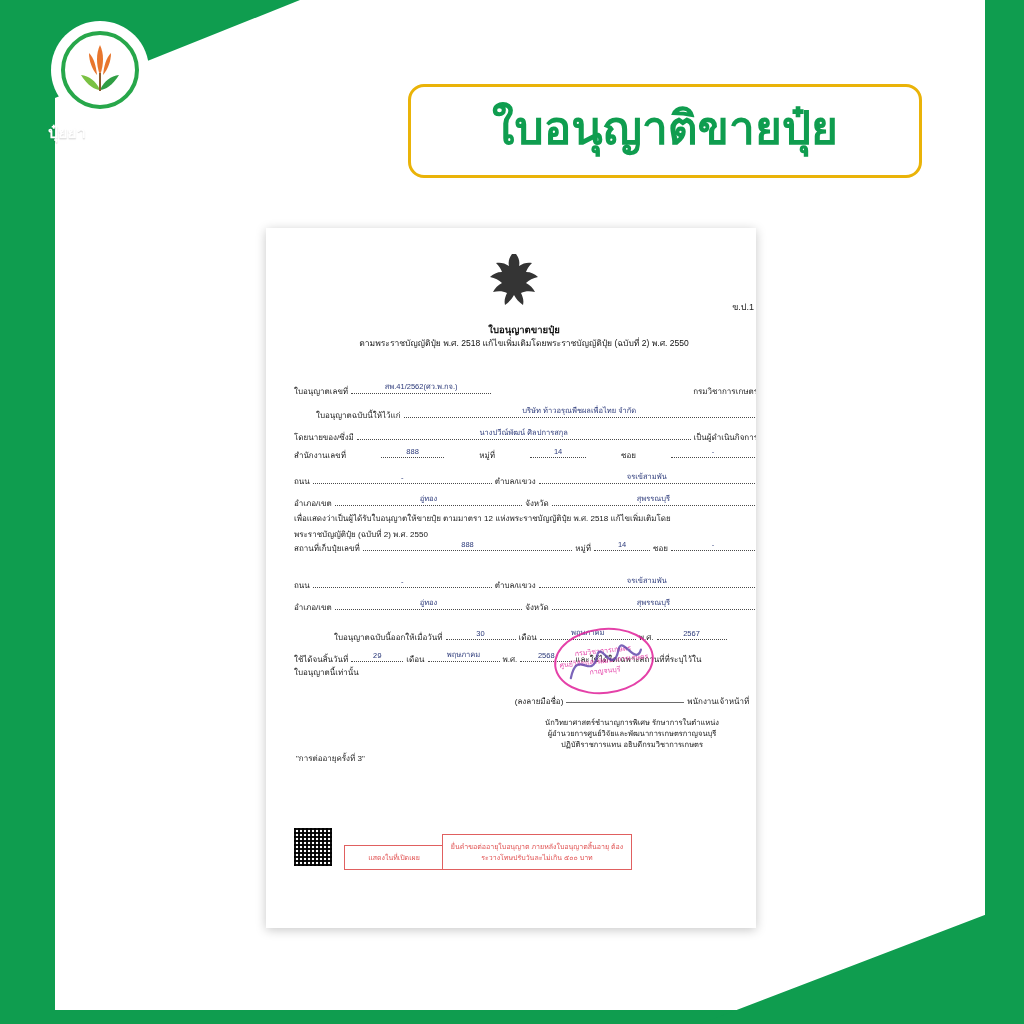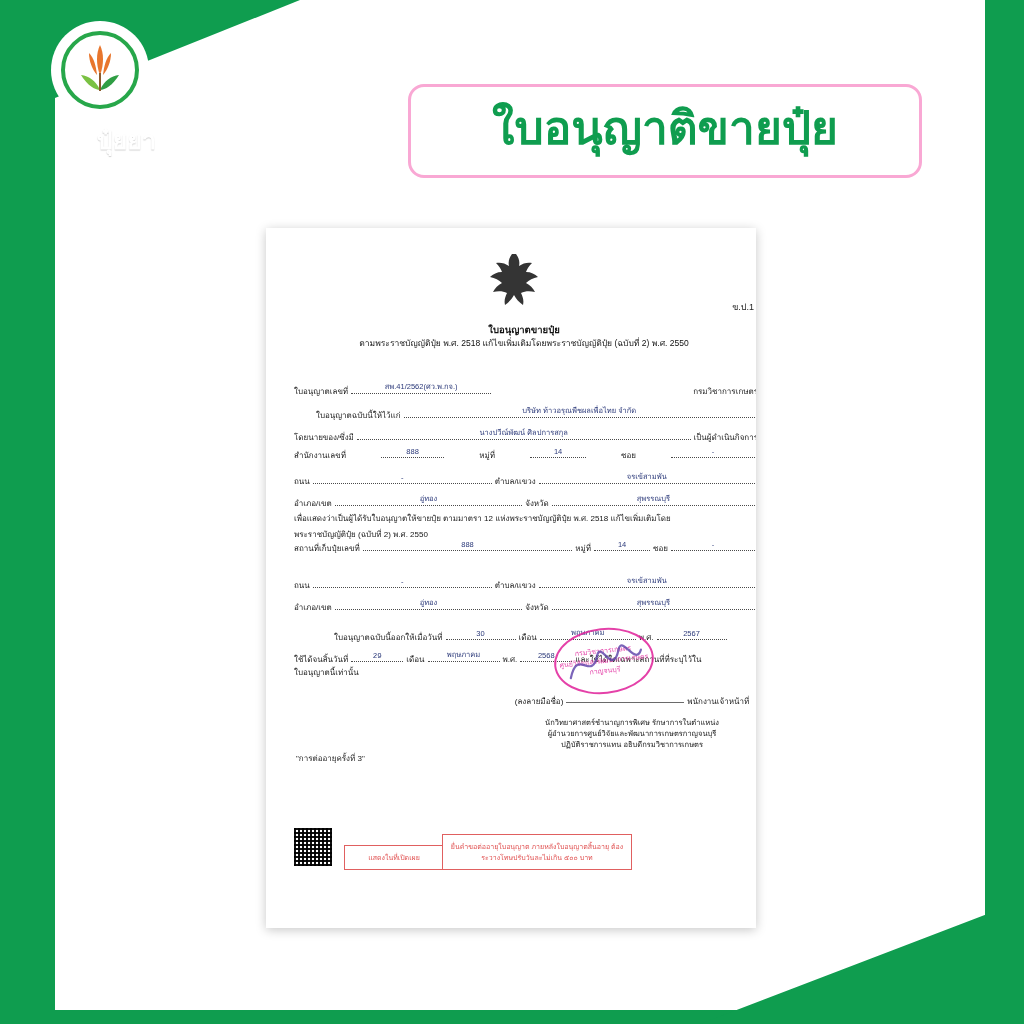--- a/index.html
+++ b/index.html
@@ -96,37 +96,37 @@
     background: #ffffff;
     border: 4px solid #27a74a;
     box-sizing: border-box;
     overflow: hidden;
   }
   .logo-label {
     position: absolute;
     left: 0px;
     top: 96px;
     width: 108px;
-    text-align: right;
+    text-align: left;
     color: #ffffff;
-    font-size: 25px;
+    font-size: 16px;
     font-weight: bold;
     letter-spacing: 0px;
     text-shadow: 0 1px 1px rgba(0,0,0,.18);
   }
 
   
   .title-pill {
     position: absolute;
     left: 408px;
     top: 84px;
     width: 508px;
     height: 88px;
     background: #ffffff;
-    border: 3px solid #f9a8d4;
+    border: 3px solid #eab308;
     border-radius: 16px;
     z-index: 20;
     display: flex;
     align-items: center;
     justify-content: center;
   }
   .title-pill-text {
     color: #0f9d4f;
     font-size: 46px;
     font-weight: bold;

